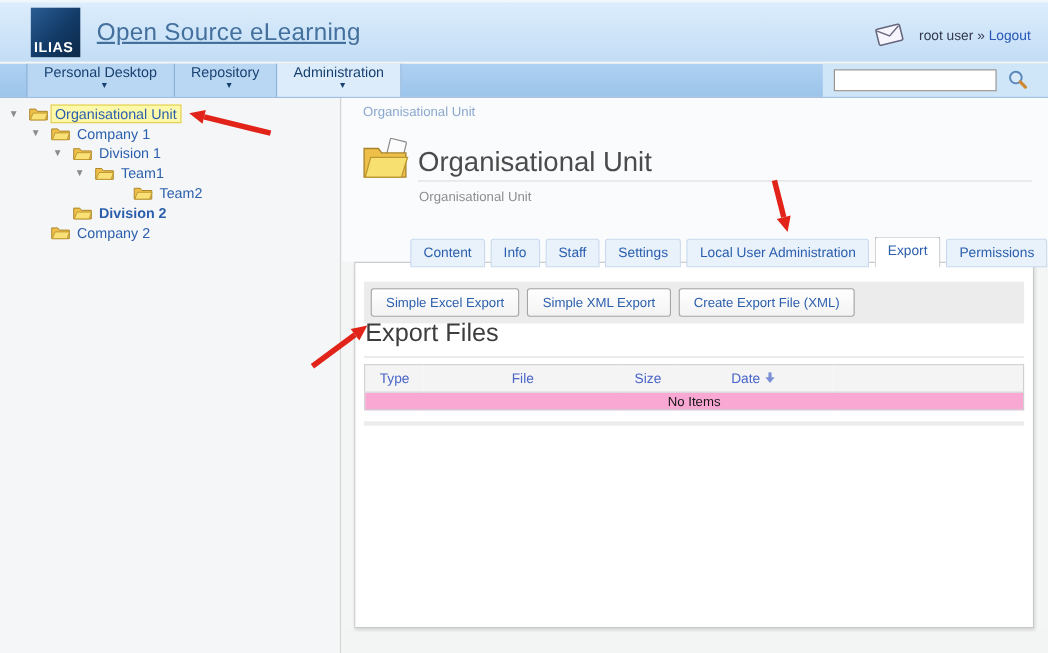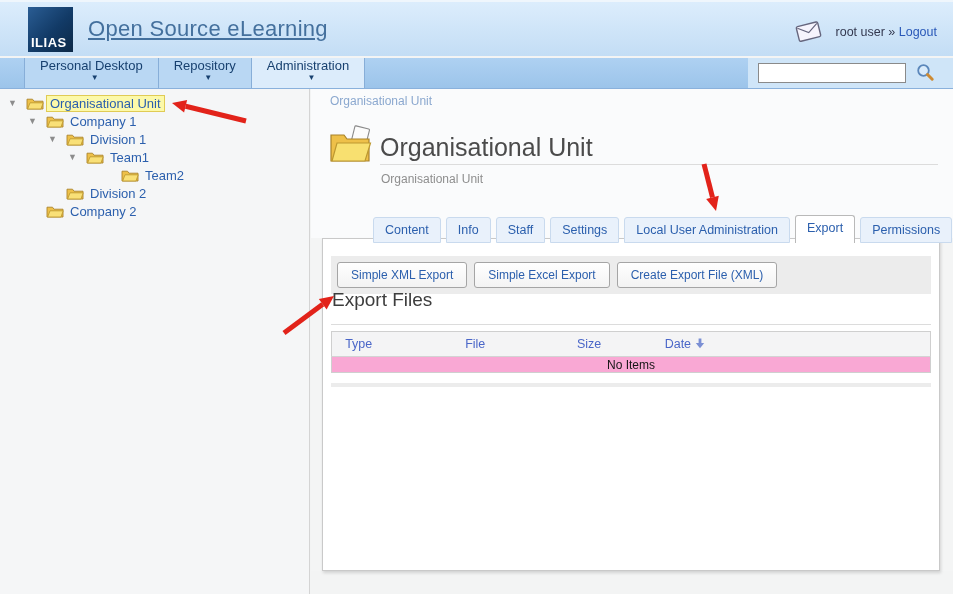--- a/index.html
+++ b/index.html
@@ -58,21 +58,21 @@
     border-radius:3px 3px 0 0; padding:5px 11px 5px; cursor:pointer; }
   .tab.active { background:#fff; border:1px solid #b9b9b9; border-bottom:none; padding-bottom:8px; color:#2b5fad; }
 
   .panel { position:absolute; left:11px; top:149px; width:618px; height:333px; background:#fff;
     border:1px solid #c9c9c9; box-shadow:1px 2px 3px rgba(0,0,0,.14); z-index:1; }
   .toolbar { position:absolute; left:8px; top:17px; width:600px; height:38px; background:#ececec;
     display:flex; align-items:center; padding-left:6px; gap:7px; }
   .tool-btn { font-size:12px; color:#2b5fad; background:linear-gradient(#ffffff,#f3f3f3);
     border:1px solid #a5a5a5; border-radius:3px; padding:5px 13px; cursor:pointer;
     font-family:"Liberation Sans","DejaVu Sans",sans-serif; }
-  .section-title { position:absolute; left:9px; top:50px; font-size:19px; color:#3d3d3d; }
+  .section-title { position:absolute; left:9px; top:50px; font-size:23px; color:#3d3d3d; }
   .section-rule { position:absolute; left:8px; top:85px; width:600px; height:1px; background:#dcdcdc; }
   .files-table { position:absolute; left:8px; top:92px; width:600px; border-collapse:collapse;
     border:1px solid #cfcfcf; }
   .files-table th { background:#f4f4f5; border-bottom:1px solid #d3d3d3; height:25px;
     font-size:12.5px; font-weight:400; color:#4a66c8; text-align:center; cursor:pointer; }
   .files-table th .sort-ico { margin-left:4px; vertical-align:-1px; }
   .files-table td { background:#f9a8d4; height:16px; text-align:center; font-size:12px; color:#161616; }
   .table-bottom-bar { position:absolute; left:8px; top:144px; width:600px; height:4px; background:#ececec; }
 
   .footer-strip { position:absolute; left:0; top:482px; width:642px; height:23px; background:#f3f4f4; }
@@ -172,21 +172,21 @@
         <div class="tree-row" style="padding-left: 103px;">
           <span class="expander"></span>
           <span class="tree-folder">
             <svg width="18" height="14" viewBox="0 0 18 14">
               <path d="M1 3.2 L6.5 3.2 L8 5.2 L17 5.2 L17 13 L1 13 Z" fill="#eec049" stroke="#ab852b" stroke-width="0.9"></path>
               <path d="M4 6.8 L17.2 6.8 L15 13 L1.6 13 Z" fill="#f9e077" stroke="#c09b31" stroke-width="0.9"></path>
             </svg>
           </span>
           <span class="tree-label">Team2</span>
         </div>
-        <div class="tree-row" style="padding-left: 48px;">
+        <div class="tree-row" style="padding-left: 48px; font-weight: bold;">
           <span class="expander"></span>
           <span class="tree-folder">
             <svg width="18" height="14" viewBox="0 0 18 14">
               <path d="M1 3.2 L6.5 3.2 L8 5.2 L17 5.2 L17 13 L1 13 Z" fill="#eec049" stroke="#ab852b" stroke-width="0.9"></path>
               <path d="M4 6.8 L17.2 6.8 L15 13 L1.6 13 Z" fill="#f9e077" stroke="#c09b31" stroke-width="0.9"></path>
             </svg>
           </span>
           <span class="tree-label">Division 2</span>
         </div>
         <div class="tree-row" style="padding-left: 28px;">
@@ -224,22 +224,22 @@
         <div class="tab">Info</div>
         <div class="tab">Staff</div>
         <div class="tab">Settings</div>
         <div class="tab">Local User Administration</div>
         <div class="tab active">Export</div>
         <div class="tab">Permissions</div>
       </div>
 
     <div class="panel">
       <div class="toolbar" id="toolbar-container">
+          <button class="tool-btn">Simple Excel Export</button>
           <button class="tool-btn">Simple XML Export</button>
-          <button class="tool-btn">Simple Excel Export</button>
           <button class="tool-btn">Create Export File (XML)</button>
         </div>
       <div class="section-title">Export Files</div>
       <div class="section-rule"></div>
       <table class="files-table">
         <thead>
             <tr id="table-head-row">
               <th style="width: 9%;"><span>Type</span></th>
               <th style="width: 30%;"><span>File</span></th>
               <th style="width: 8%;"><span>Size</span></th>

